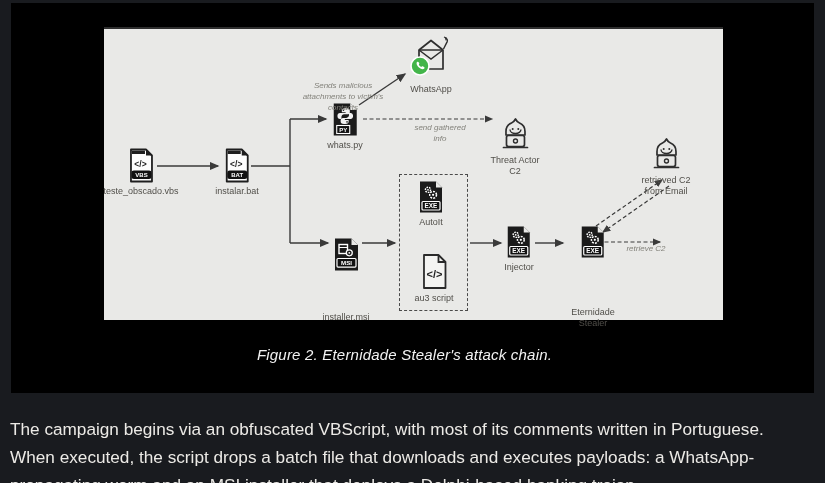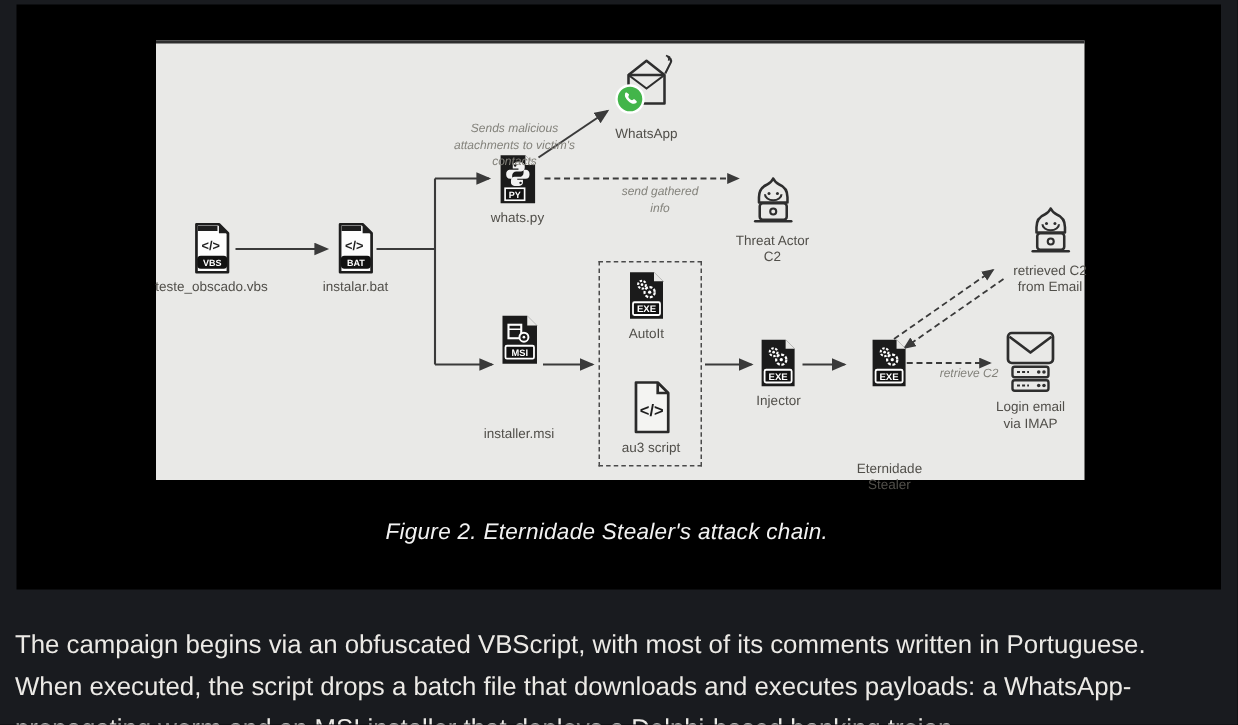--- a/index.html
+++ b/index.html
@@ -166,21 +166,21 @@
 
       <div class="node" style="left:330px; top:224px;">
         <svg width="28" height="37" viewBox="0 0 28 37">
           <path d="M3.5 2 h14.5 l7 7 v26 h-21.5 z" fill="#f4f4f2" stroke="#2a2a2a" stroke-width="1.8" stroke-linejoin="round"></path>
           <path d="M18 2 v7 h7" fill="none" stroke="#2a2a2a" stroke-width="1.8"></path>
           <text x="14" y="24.5" font-size="11" font-weight="bold" text-anchor="middle" fill="#1e1e1e">&lt;/&gt;</text>
         </svg>
         <div class="nlabel">au3 script</div>
       </div>
 
-      <div class="node" style="left:242px; top:180px;gap:40px;">
+      <div class="node" style="left:242px; top:208px;gap:40px;">
         <svg width="28" height="35" viewBox="0 0 28 35">
           <path d="M2.5 1.5 h16.5 l6.5 6.5 v25.5 h-23 z" fill="#1b1b1b"></path>
           <path d="M19 1.5 v6.5 h6.5 z" fill="#e9e9e7"></path>
           <rect x="6.5" y="7.5" width="8.5" height="9" fill="none" stroke="#fff" stroke-width="1.4"></rect>
           <path d="M6.5 10.5 h8.5" stroke="#fff" stroke-width="1.1"></path>
           <circle cx="16.8" cy="15.8" r="3" fill="#1b1b1b" stroke="#fff" stroke-width="1.3"></circle>
           <circle cx="16.8" cy="15.8" r=".9" fill="#fff"></circle>
           <rect x="4.5" y="21.5" width="19" height="8.6" rx="1" fill="#111" stroke="#fff" stroke-width="1.2"></rect>
           <text x="14" y="28.3" font-size="6.2" font-weight="bold" text-anchor="middle" fill="#fff">MSI</text>
         </svg>
@@ -211,53 +211,36 @@
           <circle cx="15.6" cy="14.8" r="1.1" fill="#fff"></circle>
           <rect x="4.5" y="21.5" width="18" height="8.5" rx="1" fill="#111" stroke="#fff" stroke-width="1.2"></rect>
           <text x="13.5" y="28.2" font-size="6.4" font-weight="bold" text-anchor="middle" fill="#fff">EXE</text>
         </svg>
         <div>
           <div class="nlabel">Eternidade</div>
           <div class="nlabel">Stealer</div>
         </div>
       </div>
 
-      <div class="node" style="left:596px; top:108px;">
+      <div class="node" style="left:562px; top:108px;">
         <svg width="36" height="35" viewBox="0 0 36 35">
           <path d="M18 2 c-1 2 -1.6 3 -4 4 c-3.5 1.4 -5.5 4.6 -5.5 8.5 v3.5 h19 v-3.5 c0 -3.9 -2 -7.1 -5.5 -8.5 c-2.4 -1 -3 -2 -4 -4 z" fill="none" stroke="#2e2e2e" stroke-width="1.7" stroke-linejoin="round"></path>
           <path d="M12.5 12.5 a5.5 4 0 0 0 11 0" fill="none" stroke="#2e2e2e" stroke-width="1.4"></path>
           <circle cx="15.2" cy="12" r="1" fill="#2e2e2e"></circle>
           <circle cx="20.8" cy="12" r="1" fill="#2e2e2e"></circle>
           <rect x="9" y="18.5" width="18" height="11" rx="2" fill="none" stroke="#2e2e2e" stroke-width="1.7"></rect>
           <circle cx="18" cy="24" r="2" fill="none" stroke="#2e2e2e" stroke-width="1.4"></circle>
           <path d="M6 30.5 h24" stroke="#2e2e2e" stroke-width="1.7" stroke-linecap="round"></path>
         </svg>
         <div>
           <div class="nlabel">retrieved C2</div>
           <div class="nlabel">from Email</div>
         </div>
       </div>
 
-      <div class="node" style="left:583px; top:190px;">
-        <svg width="42" height="44" viewBox="0 0 42 44">
-          <rect x="6" y="3" width="30" height="20" rx="2.5" fill="#e9e9e7" stroke="#2e2e2e" stroke-width="1.8"></rect>
-          <path d="M7 5.5 l14 10.5 14 -10.5" fill="none" stroke="#2e2e2e" stroke-width="1.8" stroke-linejoin="round"></path>
-          <rect x="9" y="25.5" width="24" height="7" rx="1.5" fill="none" stroke="#2e2e2e" stroke-width="1.6"></rect>
-          <rect x="9" y="34.5" width="24" height="7" rx="1.5" fill="none" stroke="#2e2e2e" stroke-width="1.6"></rect>
-          <path d="M12 29 h8 M12 38 h8" stroke="#2e2e2e" stroke-width="1.4" stroke-dasharray="2 1.4"></path>
-          <circle cx="26.5" cy="29" r="1.2" fill="#2e2e2e"></circle>
-            <circle cx="30" cy="29" r="1.2" fill="#2e2e2e"></circle>
-          <circle cx="26.5" cy="38" r="1.2" fill="#2e2e2e"></circle>
-            <circle cx="30" cy="38" r="1.2" fill="#2e2e2e"></circle>
-        </svg>
-        <div>
-          <div class="nlabel">Login email</div>
-          <div class="nlabel">via IMAP</div>
-        </div>
-      </div>
 
       <div class="annotation" style="left:197px; top:24px; width:84px;margin-top:28px;">Sends malicious attachments to victim's contacts</div>
       <div class="annotation" style="left:305px; top:94px; width:62px;">send gathered info</div>
       <div class="annotation" style="left:512px; top:215px; width:60px; white-space:nowrap;font-style:italic;">retrieve C2</div>
 
     </div>
 
     <div class="caption">Figure 2. Eternidade Stealer's attack chain.</div>
   </div>
 

